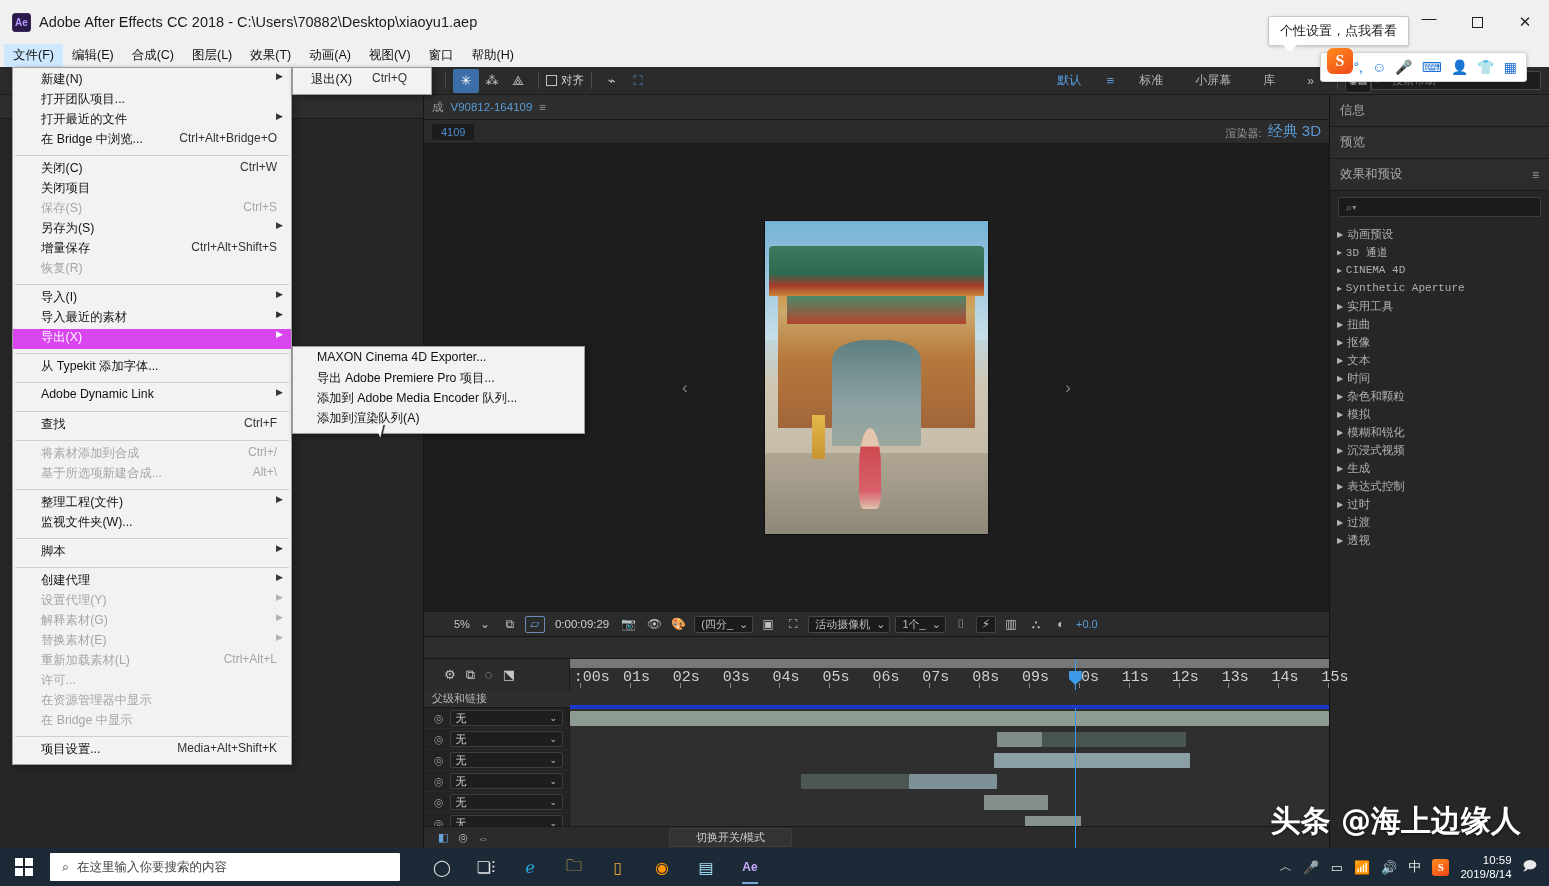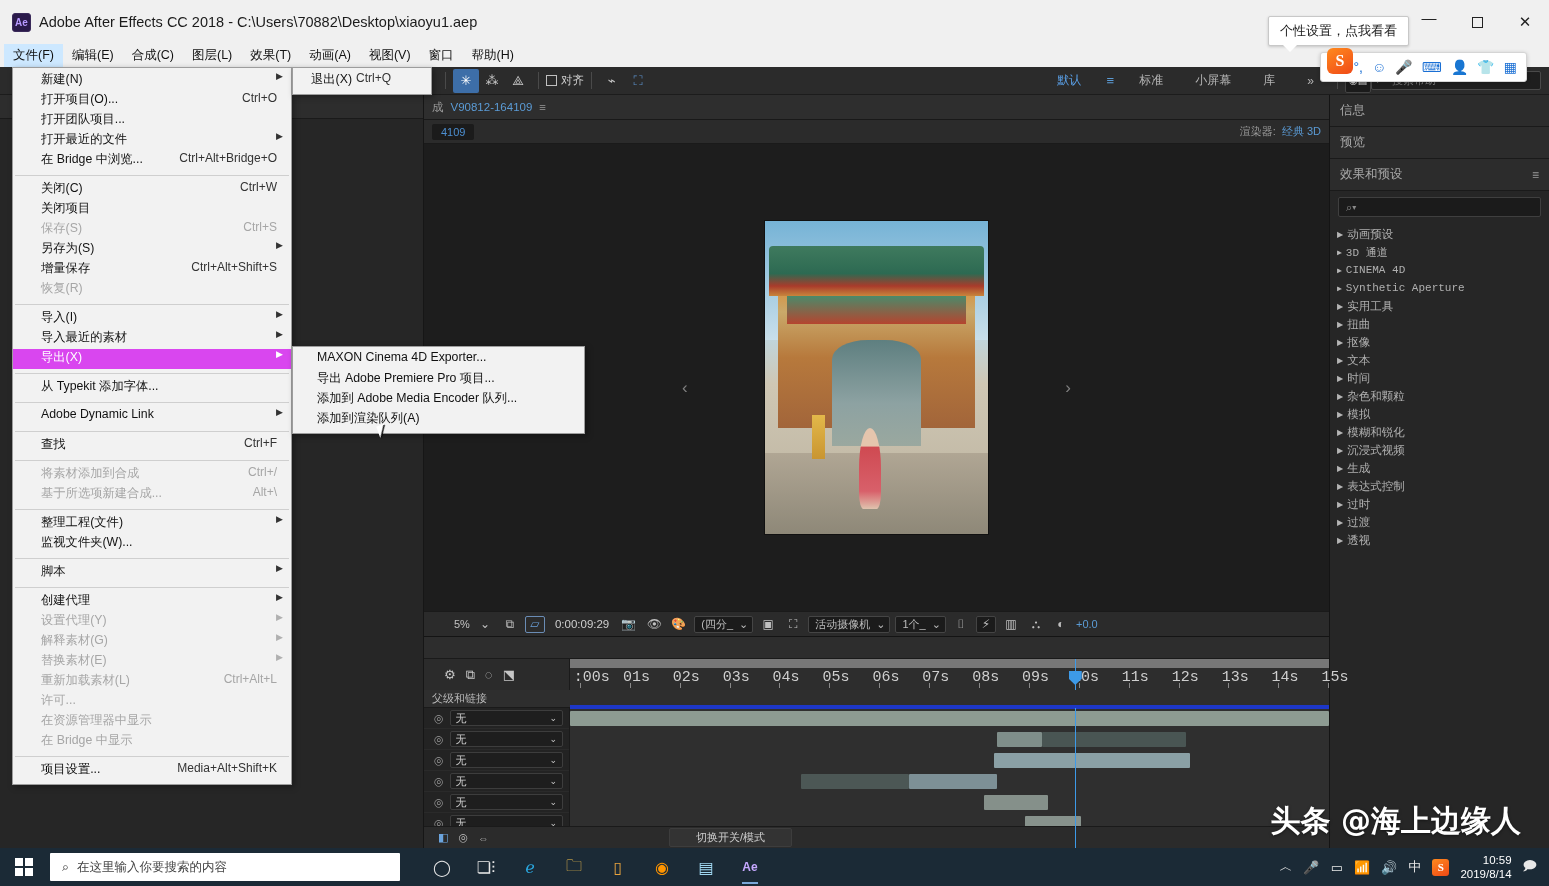--- a/index.html
+++ b/index.html
@@ -152,21 +152,21 @@
   .comp-tab.active { color: #5b9bd5; }
   .comp-subbar {
     height: 24px; background: #2b2b2b; display: flex; align-items: center;
     padding: 0 8px; border-bottom: 1px solid #1a1a1a; justify-content: space-between;
   }
   .chip {
     background: #1b1b1b; color: #4c8fd1; font-size: 11px;
     padding: 2px 9px; border-radius: 2px;
   }
   .renderer-lbl { font-size: 11px; color: #9a9a9a; }
-  .renderer-val { font-size: 11px; color: #5b9bd5; margin-left: 6px; }
+  .renderer-val { font-size: 15px; color: #5b9bd5; margin-left: 6px; }
   .comp-stage {
     position: absolute; left: 0; top: 49px; width: 905px; height: 467px;
     background: #1d1d1d; display: flex; align-items: center; justify-content: center;
   }
   
   .photo {
     width: 225px; height: 315px; position: relative; overflow: hidden;
     background: linear-gradient(to bottom, #8ec0da 0%, #bcd9e6 34%, #cfc7b4 52%, #b9b09c 100%);
     border: 1px solid #111;
   }
@@ -789,24 +789,20 @@
         </div>
       </div>
     </div>
 
     <div class="menu-panel" id="file-menu">
         <div class="m-item">
           <span>新建(N)</span>
           <span class="arr">▶</span>
         </div>
         <div class="m-item">
-          <span>打开项目(O)...</span>
-          <span class="acc">Ctrl+O</span>
-        </div>
-        <div class="m-item">
           <span>打开团队项目...</span>
         </div>
         <div class="m-item">
           <span>打开最近的文件</span>
           <span class="arr">▶</span>
         </div>
         <div class="m-item">
           <span>在 Bridge 中浏览...</span>
           <span class="acc">Ctrl+Alt+Bridge+O</span>
         </div>
@@ -914,21 +910,21 @@
         </div>
         <div class="m-sep"></div>
         <div class="m-item">
           <span>项目设置...</span>
           <span class="acc">Media+Alt+Shift+K</span>
         </div>
       </div>
     <div class="menu-panel" id="quit-menu">
         <div class="m-item" style="padding-left: 18px;">
           <span>退出(X)</span>
-          <span class="acc" style="margin-left: 4px;">Ctrl+Q</span>
+          <span class="acc" style="margin-left: 20px;">Ctrl+Q</span>
         </div>
       </div>
     <div class="menu-panel" id="export-submenu">
         <div class="m-item">
           <span>MAXON Cinema 4D Exporter...</span>
         </div>
         <div class="m-item">
           <span>导出 Adobe Premiere Pro 项目...</span>
         </div>
         <div class="m-item">

